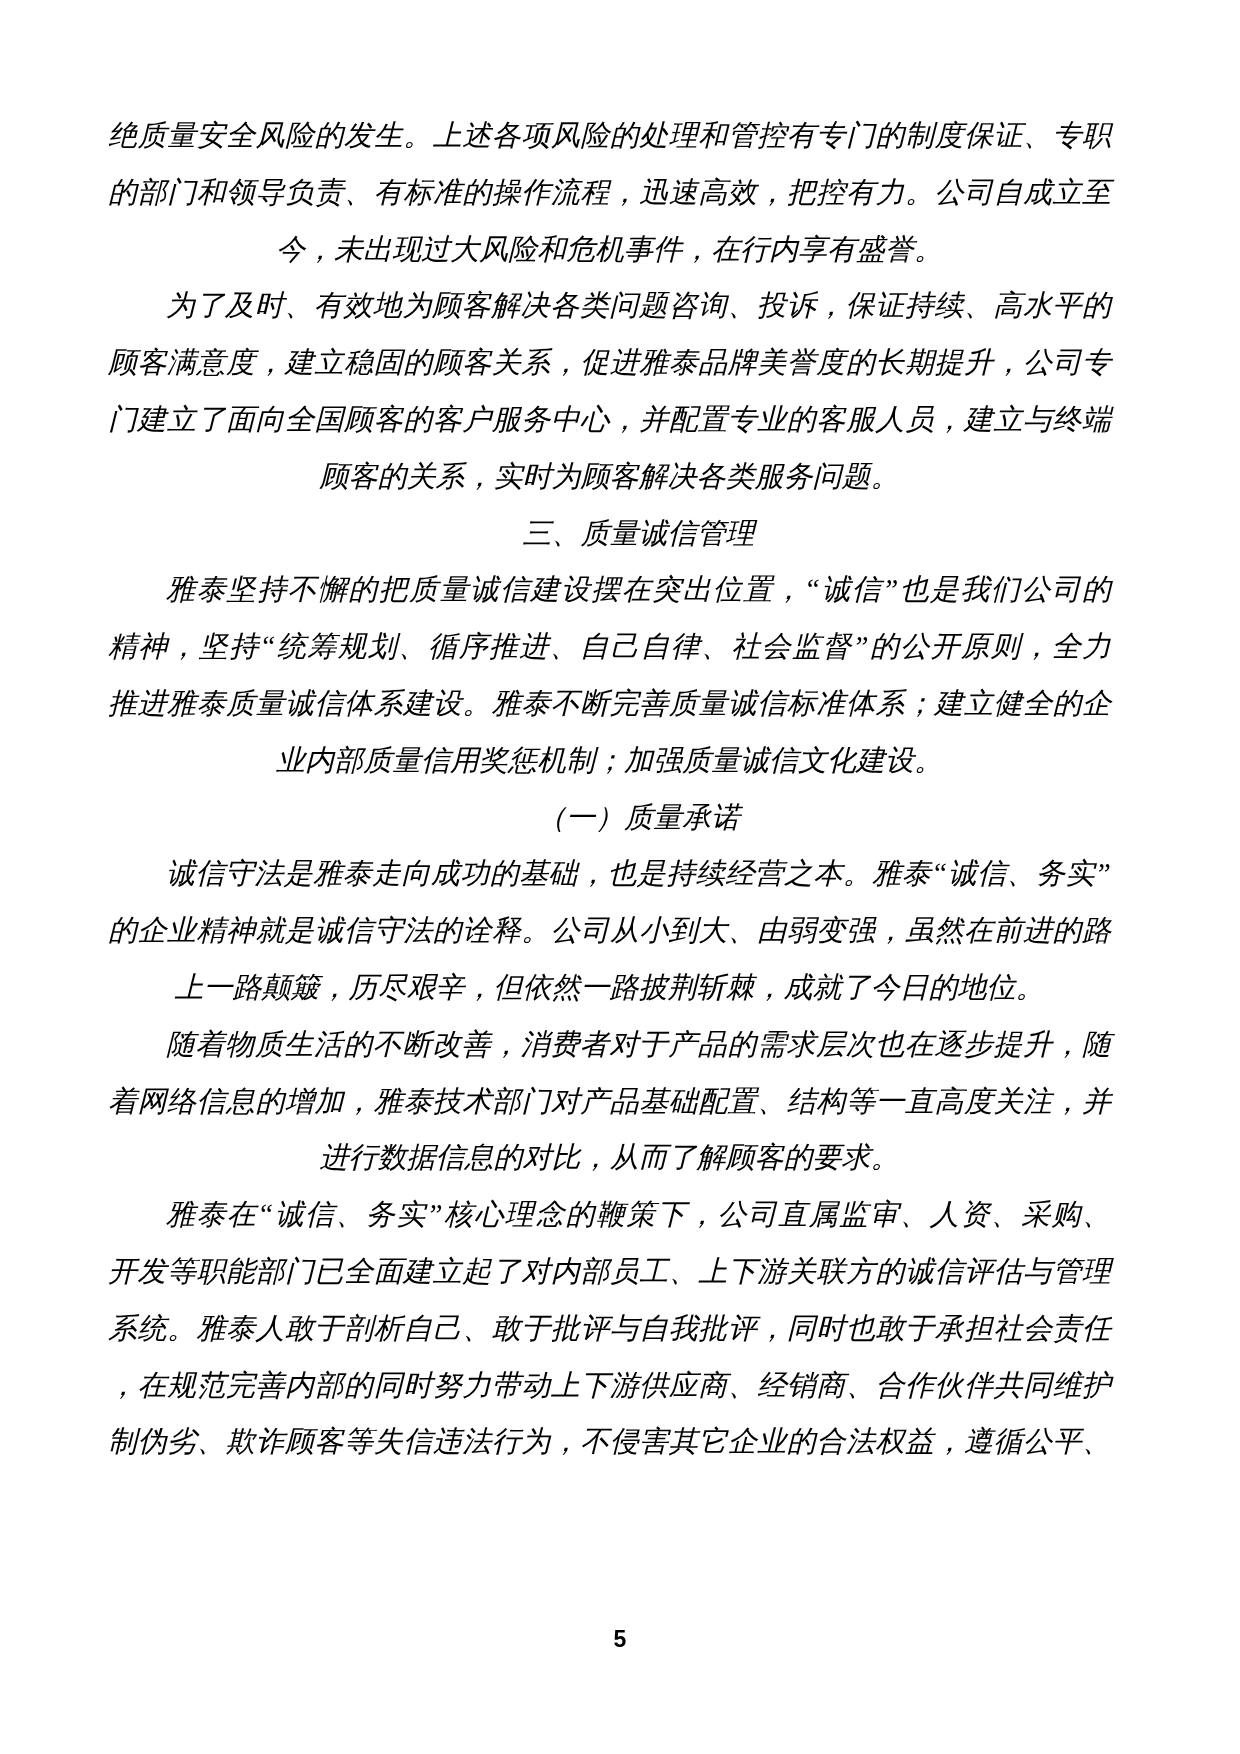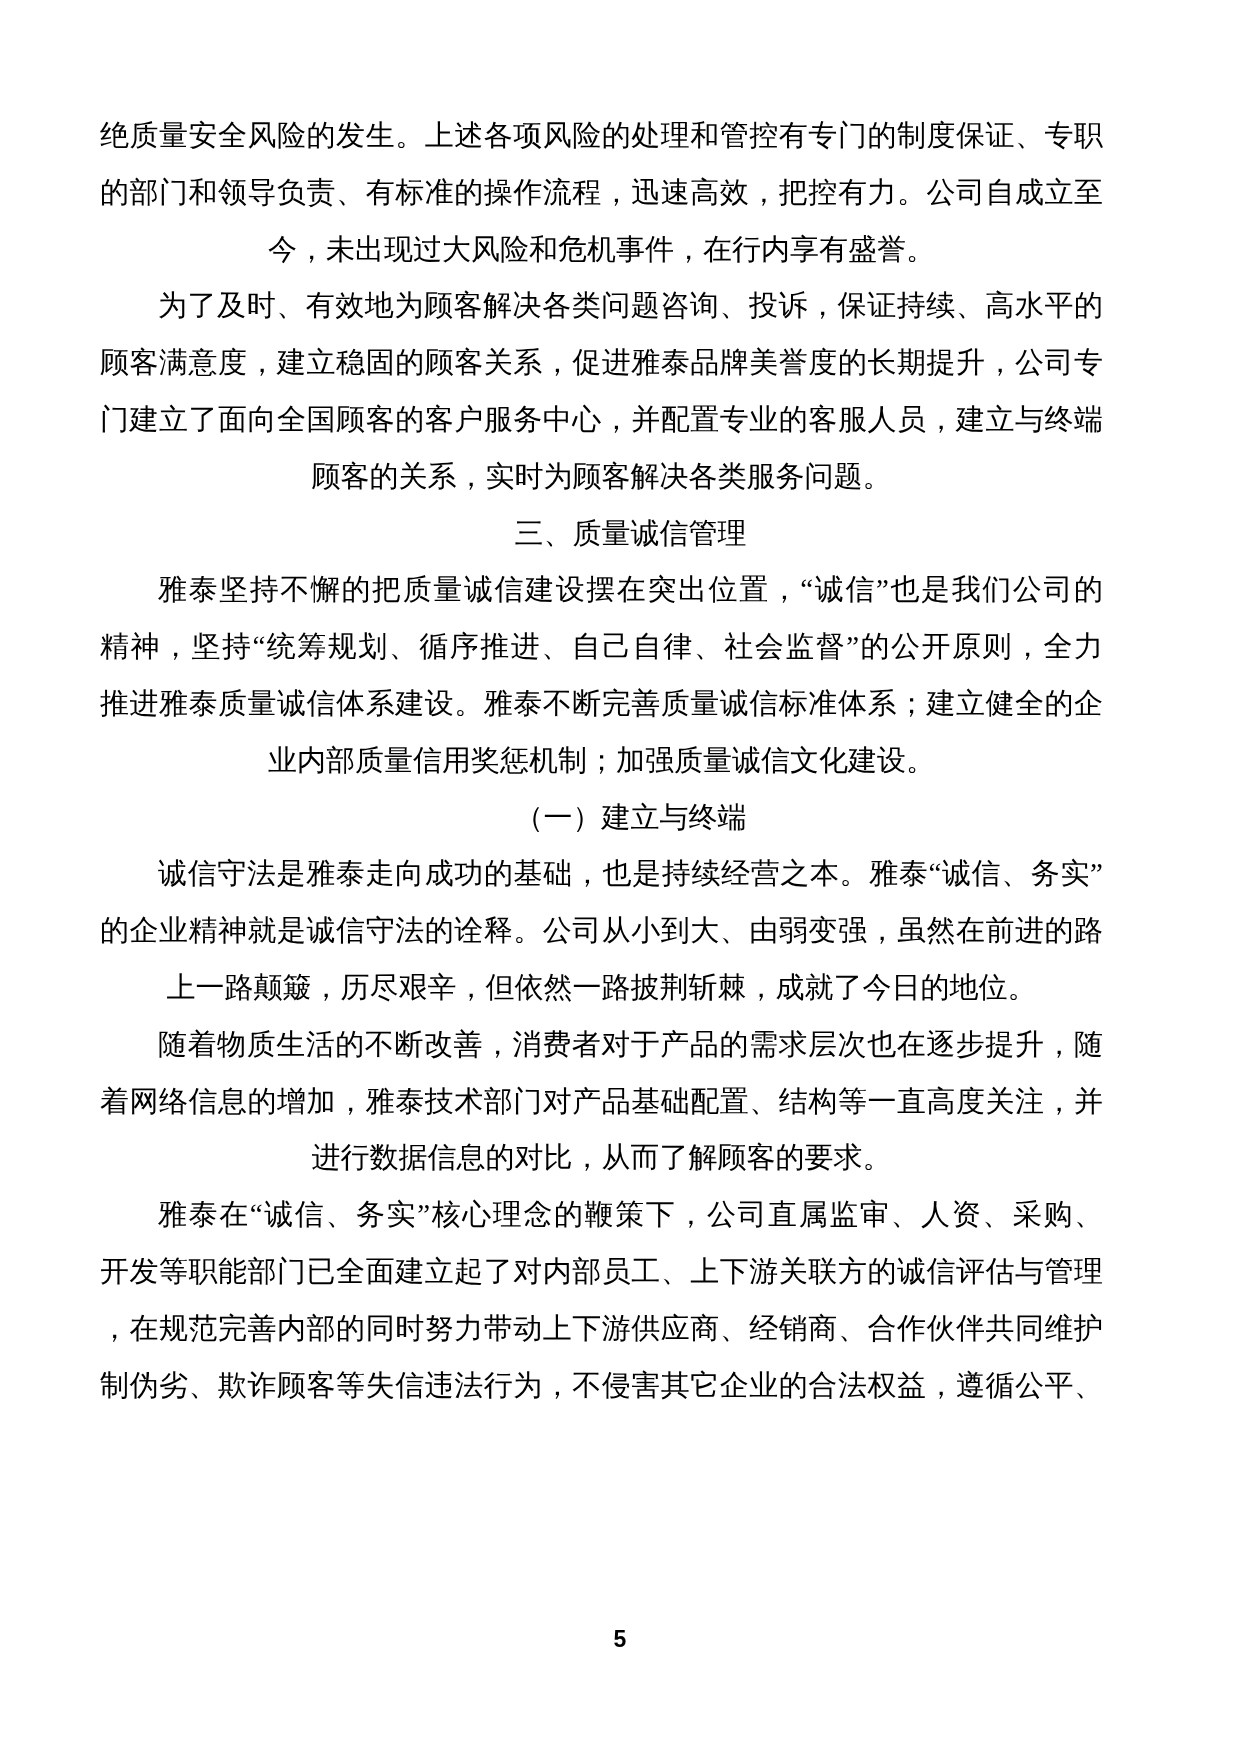--- a/index.html
+++ b/index.html
@@ -12,23 +12,24 @@
     width: 1240px;
     height: 1754px;
     margin: 0 auto;
     background: #ffffff;
     overflow: hidden;
     font-family: "Liberation Serif", "DejaVu Serif", serif;
     color: #000000;
   }
   .doc-body {
     position: absolute;
-    left: 100px;
+    left: 108px;
     top: 107px;
     width: 1003px;
+    font-style: italic;
   }
   .line {
     height: 56.8px;
     line-height: 56.8px;
     font-size: 29px;
     white-space: nowrap;
     text-align: center;
   }
   .line.fill {
     white-space: normal;
@@ -60,26 +61,27 @@
       <div class="line">今，未出现过大风险和危机事件，在行内享有盛誉。</div>
       <div class="line indent fill">为了及时、有效地为顾客解决各类问题咨询、投诉，保证持续、高水平的</div>
       <div class="line fill">顾客满意度，建立稳固的顾客关系，促进雅泰品牌美誉度的长期提升，公司专</div>
       <div class="line fill">门建立了面向全国顾客的客户服务中心，并配置专业的客服人员，建立与终端</div>
       <div class="line">顾客的关系，实时为顾客解决各类服务问题。</div>
       <div class="line indent">三、质量诚信管理</div>
       <div class="line indent fill">雅泰坚持不懈的把质量诚信建设摆在突出位置，“诚信”也是我们公司的</div>
       <div class="line fill">精神，坚持“统筹规划、循序推进、自己自律、社会监督”的公开原则，全力</div>
       <div class="line fill">推进雅泰质量诚信体系建设。雅泰不断完善质量诚信标准体系；建立健全的企</div>
       <div class="line">业内部质量信用奖惩机制；加强质量诚信文化建设。</div>
-      <div class="line indent">（一）建立与终端</div>
+      <div class="line indent">（一）质量承诺</div>
       <div class="line indent fill">诚信守法是雅泰走向成功的基础，也是持续经营之本。雅泰“诚信、务实”</div>
       <div class="line fill">的企业精神就是诚信守法的诠释。公司从小到大、由弱变强，虽然在前进的路</div>
       <div class="line">上一路颠簸，历尽艰辛，但依然一路披荆斩棘，成就了今日的地位。</div>
       <div class="line indent fill">随着物质生活的不断改善，消费者对于产品的需求层次也在逐步提升，随</div>
       <div class="line fill">着网络信息的增加，雅泰技术部门对产品基础配置、结构等一直高度关注，并</div>
       <div class="line">进行数据信息的对比，从而了解顾客的要求。</div>
       <div class="line indent fill">雅泰在“诚信、务实”核心理念的鞭策下，公司直属监审、人资、采购、</div>
       <div class="line fill">开发等职能部门已全面建立起了对内部员工、上下游关联方的诚信评估与管理</div>
+      <div class="line fill">系统。雅泰人敢于剖析自己、敢于批评与自我批评，同时也敢于承担社会责任</div>
       <div class="line fill">，在规范完善内部的同时努力带动上下游供应商、经销商、合作伙伴共同维护</div>
       <div class="line fill">制伪劣、欺诈顾客等失信违法行为，不侵害其它企业的合法权益，遵循公平、</div>
     </div>
   <div class="page-number">5</div>
 </div>
 
 </body></html>

